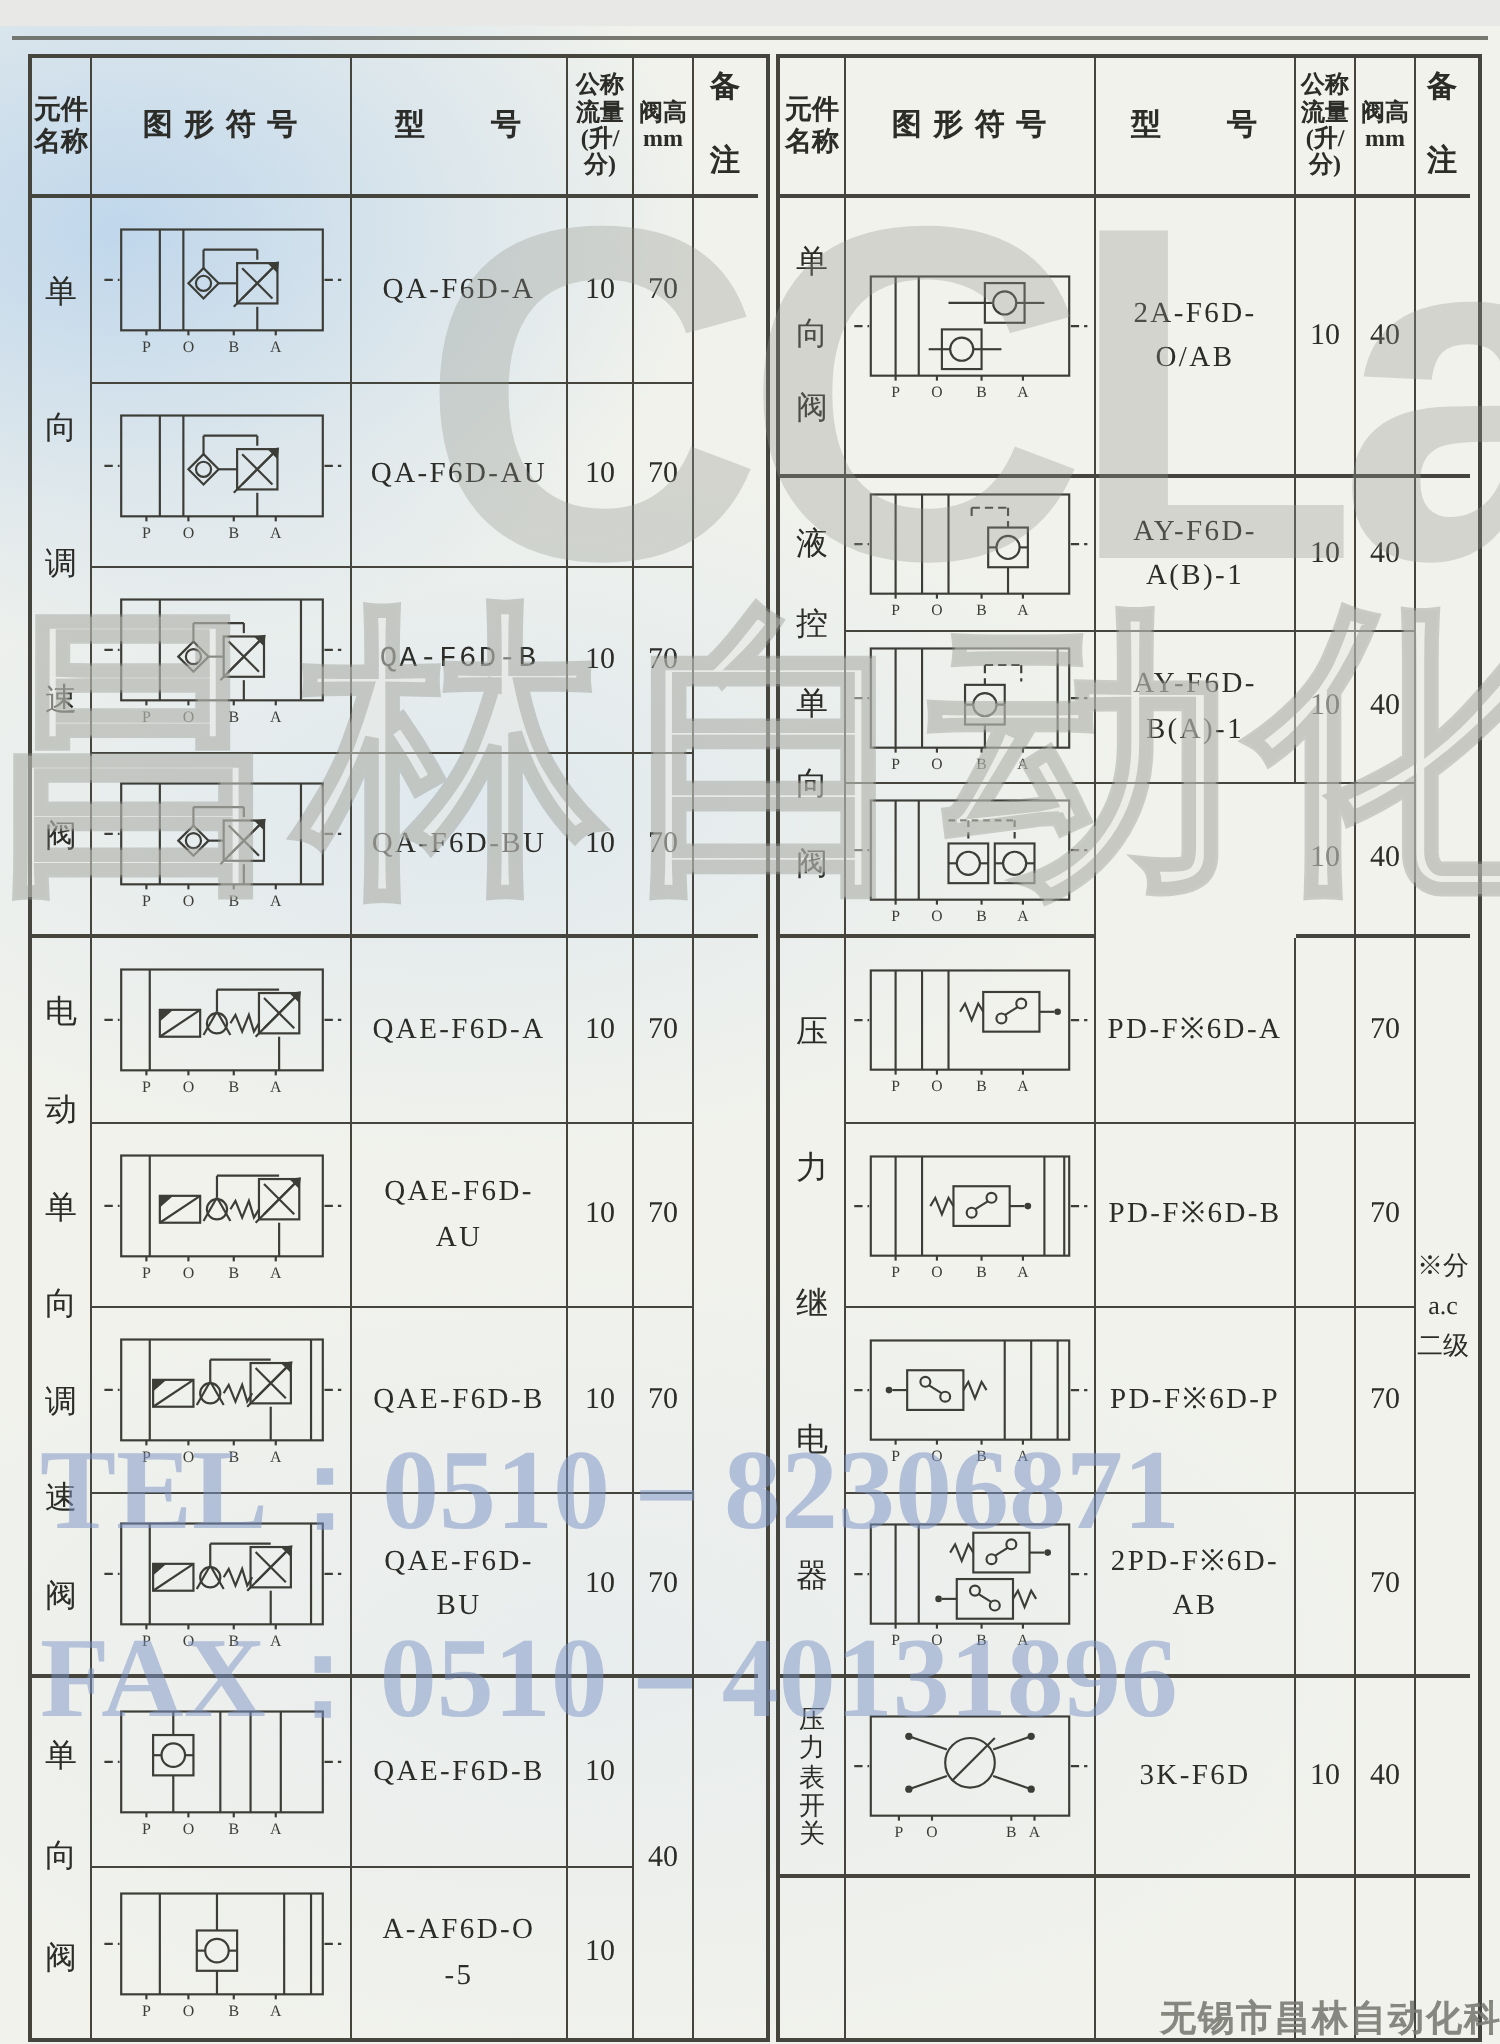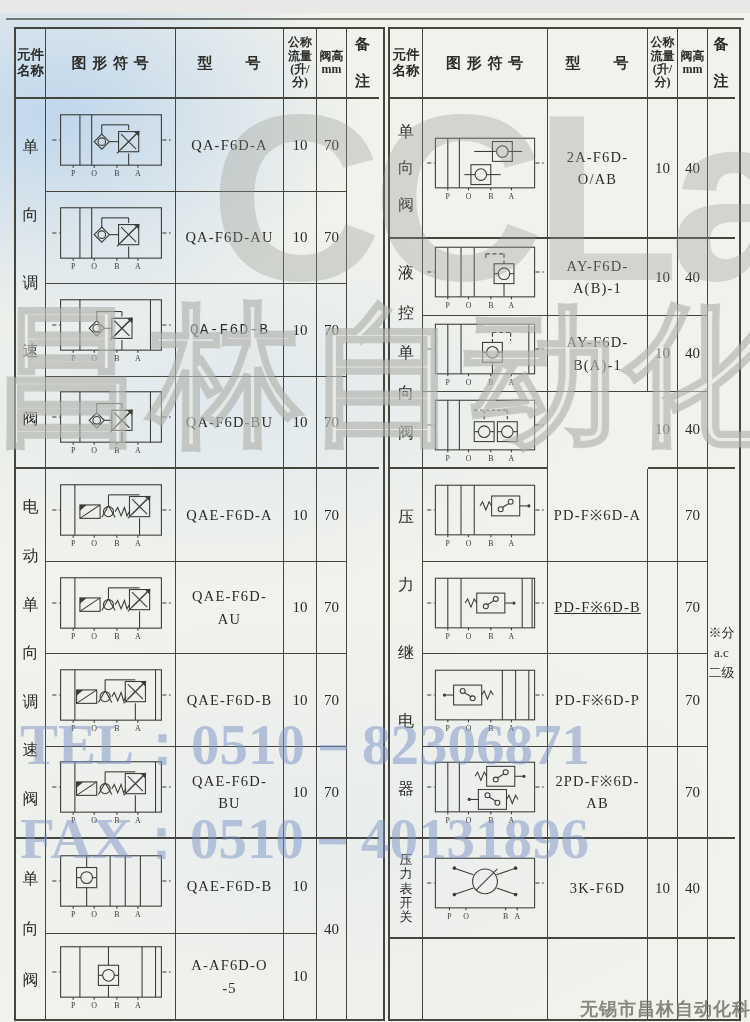--- a/index.html
+++ b/index.html
@@ -545,21 +545,21 @@
           <circle cx="110" cy="38" r="2" fill="#3d3d38"></circle>
           <line x1="30" y1="68" x2="30" y2="71" stroke="#3d3d38" stroke-width="1.3" fill="none"></line>
           <text x="30" y="81" font-size="9.5" fill="#3d3d38" text-anchor="middle" font-family="Liberation Serif,serif">P</text>
           <line x1="55" y1="68" x2="55" y2="71" stroke="#3d3d38" stroke-width="1.3" fill="none"></line>
           <text x="55" y="81" font-size="9.5" fill="#3d3d38" text-anchor="middle" font-family="Liberation Serif,serif">O</text>
           <line x1="82" y1="68" x2="82" y2="71" stroke="#3d3d38" stroke-width="1.3" fill="none"></line>
           <text x="82" y="81" font-size="9.5" fill="#3d3d38" text-anchor="middle" font-family="Liberation Serif,serif">B</text>
           <line x1="107" y1="68" x2="107" y2="71" stroke="#3d3d38" stroke-width="1.3" fill="none"></line>
           <text x="107" y="81" font-size="9.5" fill="#3d3d38" text-anchor="middle" font-family="Liberation Serif,serif">A</text>
         </svg></div>
-      <div class="cell model-cell " style="grid-area: 7 / 3 / span 1; text-decoration: underline;">PD-F※6D-B</div>
+      <div class="cell model-cell " style="grid-area: 7 / 3 / span 1;">PD-F※6D-B</div>
       <div class="cell num-cell " style="grid-area: 7 / 4 / span 1;"></div>
       <div class="cell num-cell " style="grid-area: 7 / 5 / span 1;">70</div>
       <div class="cell sym-cell " style="grid-area: 8 / 2 / span 1;"><svg viewBox="0 0 150 88" width="126" height="84">
           <rect x="15" y="8" width="120" height="60" stroke="#3d3d38" stroke-width="1.3" fill="none"></rect>
           <line x1="96" y1="8" x2="96" y2="68" stroke="#3d3d38" stroke-width="1.3" fill="none"></line>
           <line x1="112" y1="8" x2="112" y2="68" stroke="#3d3d38" stroke-width="1.3" fill="none"></line>
           <line x1="128" y1="8" x2="128" y2="68" stroke="#3d3d38" stroke-width="1.3" fill="none"></line>
           <line x1="5" y1="38" x2="14" y2="38" stroke="#3d3d38" stroke-width="1.3" fill="none" stroke-dasharray="5 3"></line>
           <line x1="136" y1="38" x2="146" y2="38" stroke="#3d3d38" stroke-width="1.3" fill="none" stroke-dasharray="5 3"></line>
           <rect x="37" y="26" width="34" height="24" stroke="#3d3d38" stroke-width="1.3" fill="none"></rect>

